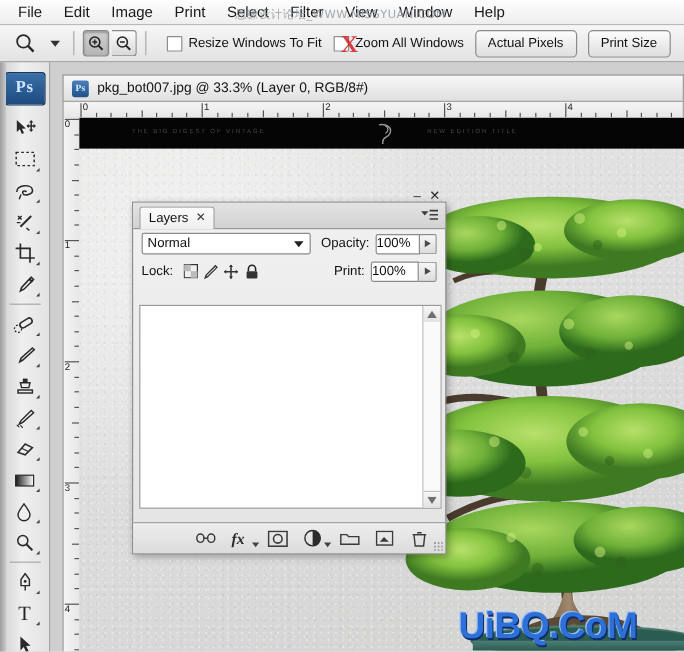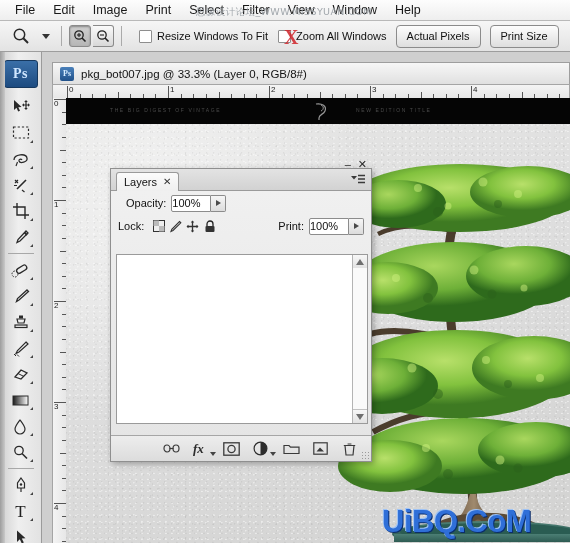--- a/index.html
+++ b/index.html
@@ -623,20 +623,24 @@
         <span class="wb">–</span>
         <span class="wb">✕</span>
       </div>
       <svg class="panel-menu" viewBox="0 0 16 13">
         <path d="M1 3 L7 3 L4 6.5 Z" fill="#3a3a3a"></path>
         <path d="M8 2.5 H15 M8 6 H15 M8 9.5 H15" stroke="#3a3a3a" stroke-width="1.3"></path>
       </svg>
     </div>
 
     <div class="panel-row">
+      <div class="blend-select">
+        <span>Normal</span>
+        <span class="sel-caret"></span>
+      </div>
       <span class="lbl">Opacity:</span>
       <div class="numbox" style="margin-left:5px;">
         <span>100%</span>
       </div>
       <div class="numstep">
           <span class="step-caret"></span>
         </div>
     </div>
 
     <div class="lockrow">

